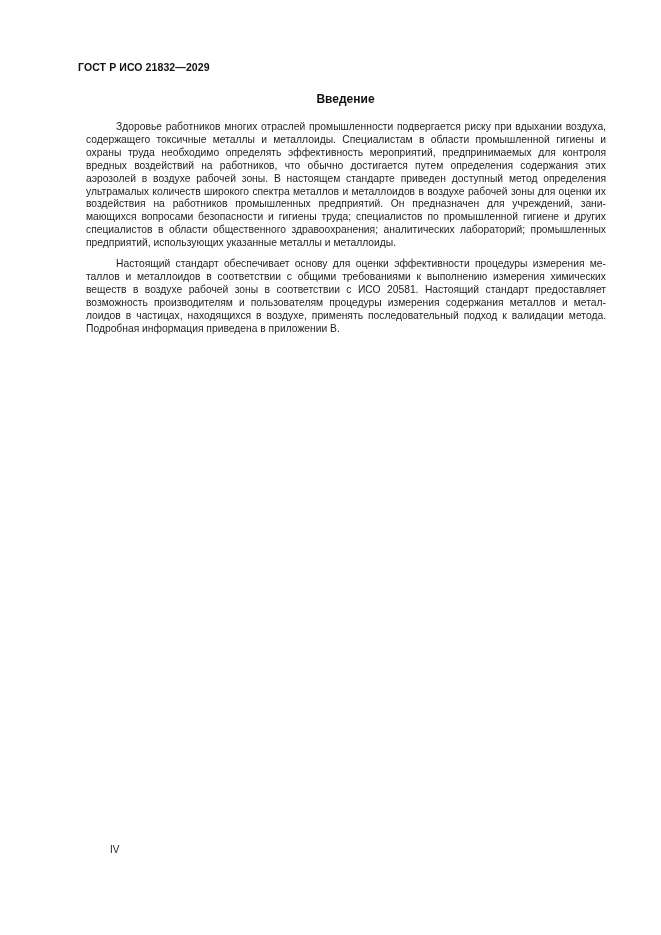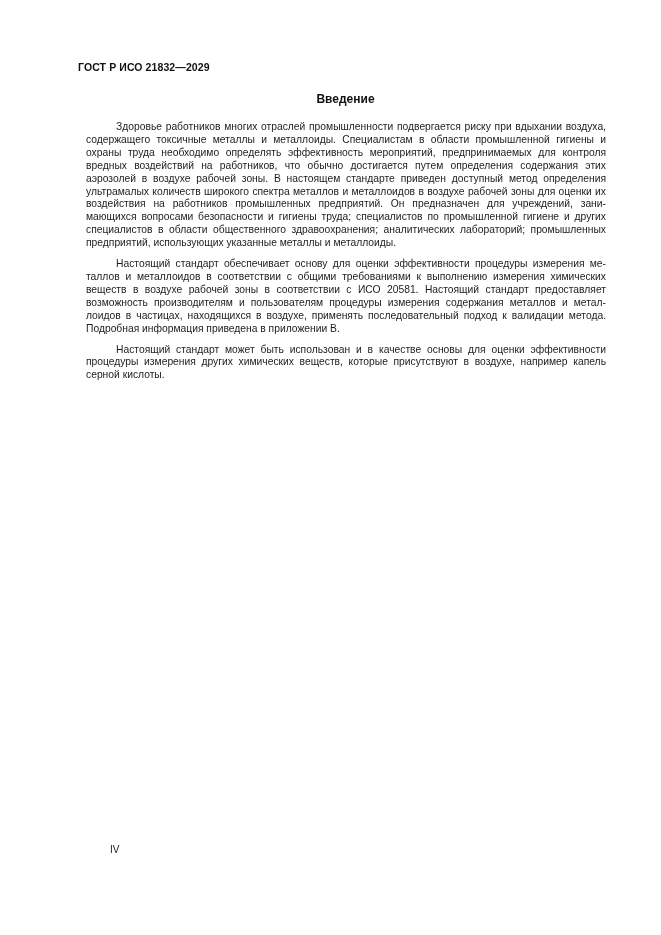--- a/index.html
+++ b/index.html
@@ -62,16 +62,15 @@
   </style>
 </head>
 <body>
 
 <div>
   <div class="doc-header">ГОСТ Р ИСО 21832—2029</div>
   <div class="section-title">Введение</div>
   <div class="body-text">
     <p>Здоровье работников многих отраслей промышленности подвергается риску при вдыхании возду­ха, содержащего токсичные металлы и металлоиды. Специалистам в области промышленной гигиены и охраны труда необходимо определять эффективность мероприятий, предпринимаемых для контро­ля вредных воздействий на работников, что обычно достигается путем определения содержания этих аэрозолей в воздухе рабочей зоны. В настоящем стандарте приведен доступный метод определения ультрамалых количеств широкого спектра металлов и металлоидов в воздухе рабочей зоны для оценки их воздействия на работников промышленных предприятий. Он предназначен для учреждений, зани­мающихся вопросами безопасности и гигиены труда; специалистов по промышленной гигиене и других специалистов в области общественного здравоохранения; аналитических лабораторий; промышлен­ных предприятий, использующих указанные металлы и металлоиды.</p>
     <p>Настоящий стандарт обеспечивает основу для оценки эффективности процедуры измерения ме­таллов и металлоидов в соответствии с общими требованиями к выполнению измерения химических веществ в воздухе рабочей зоны в соответствии с ИСО 20581. Настоящий стандарт предоставляет возможность производителям и пользователям процедуры измерения содержания металлов и метал­лоидов в частицах, находящихся в воздухе, применять последовательный подход к валидации метода. Подробная информация приведена в приложении В.</p>
-    <p>Настоящий стандарт может быть использован и в качестве основы для оценки эффективности процедуры измерения других химических веществ, которые присутствуют в воздухе, например капель серной кислоты.</p>
   </div>
   <div class="page-number">IV</div>
 </div>
 
 </body></html>

